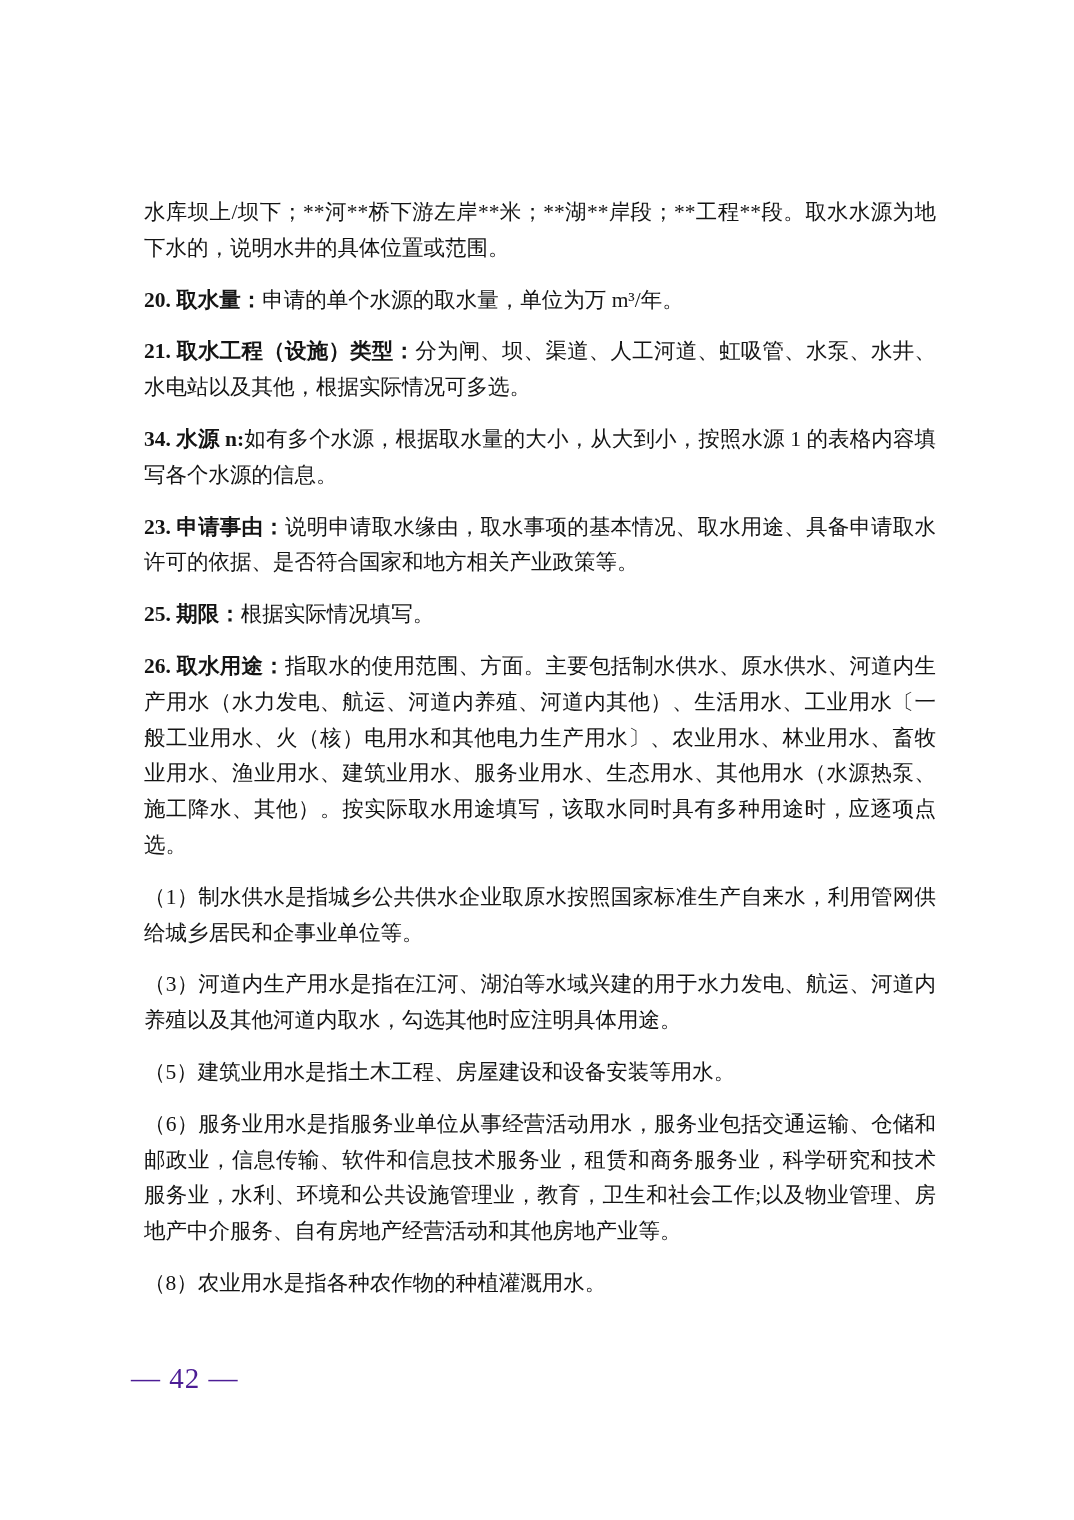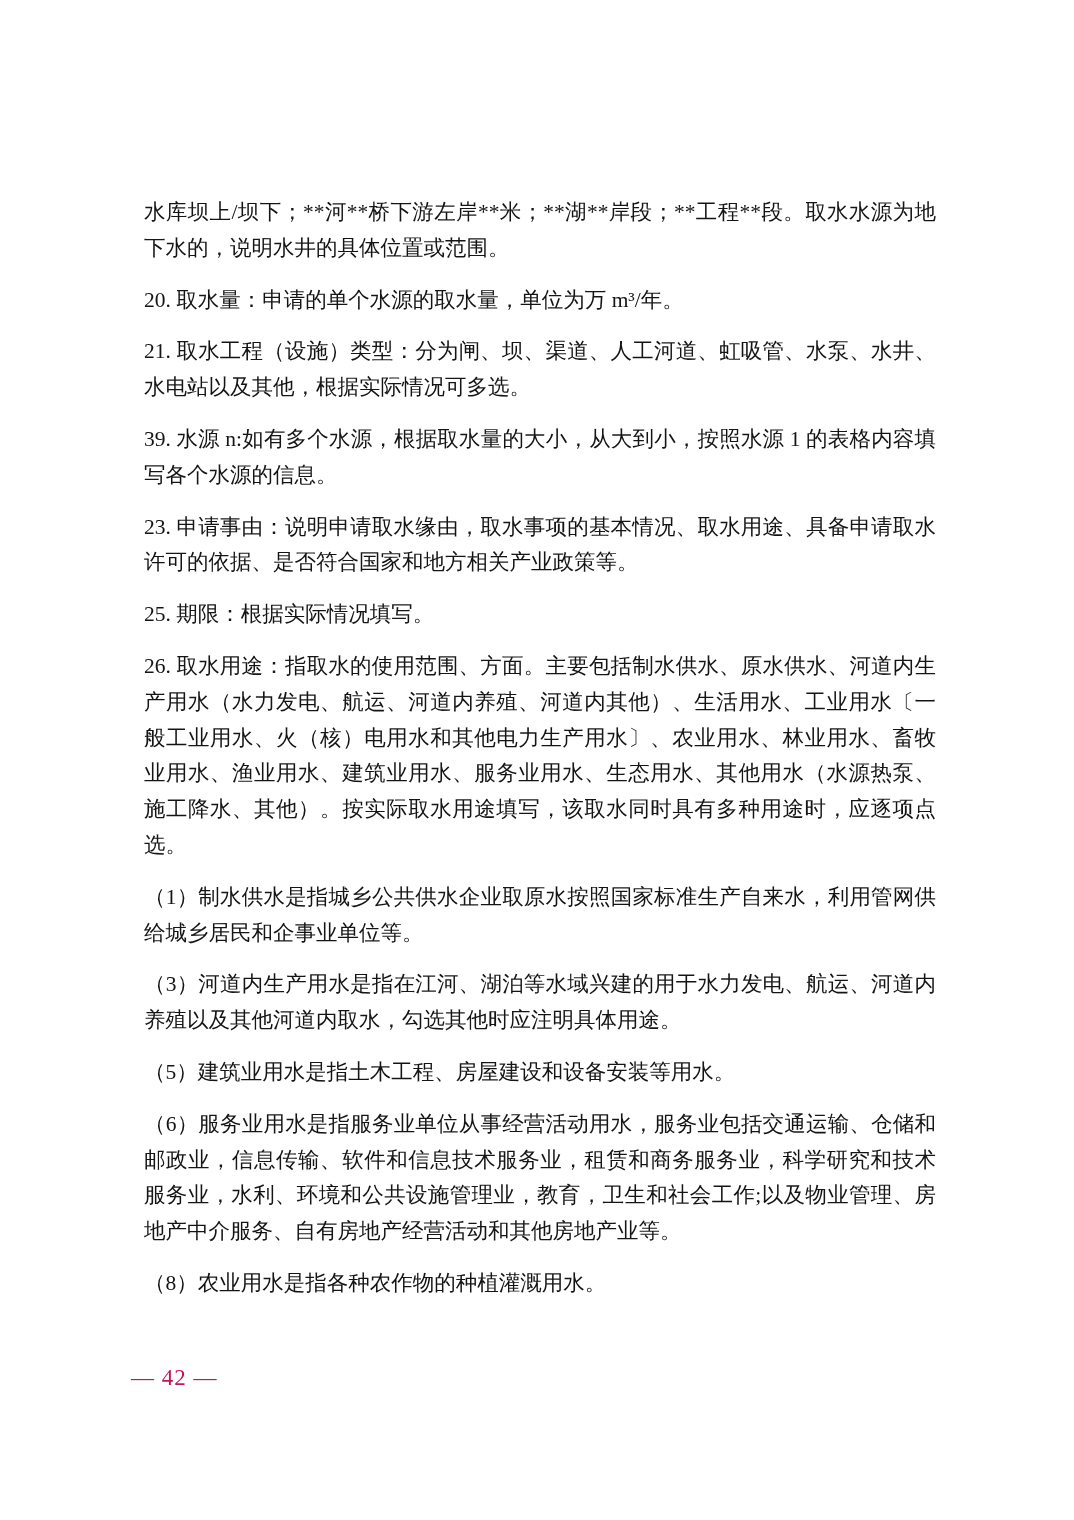--- a/index.html
+++ b/index.html
@@ -31,43 +31,43 @@
     font-size: 21.5px;
     line-height: 35.8px;
     text-align: justify;
     text-justify: inter-ideograph;
   }
   .para {
     margin: 16px;
     padding: 0;
   }
   .label {
-    font-weight: normal;
+    font-weight: bold;
   }
   .footer {
     position: absolute;
     left: 131px;
     top: 1360px;
-    font-size: 23px;
+    font-size: 29px;
     line-height: 36px;
-    color: #be185d;
+    color: #4c1d95;
     letter-spacing: 1px;
     text-align: right;
   }
 </style>
 </head>
 <body>
 
 <div class="page">
 
   <div class="body-text">
     <p class="para"><span class="label"></span><span>水库坝上/坝下；**河**桥下游左岸**米；**湖**岸段；**工程**段。取水水源为地下水的，说明水井的具体位置或范围。</span></p>
     <p class="para"><span class="label">20. 取水量：</span><span>申请的单个水源的取水量，单位为万 m³/年。</span></p>
     <p class="para"><span class="label">21. 取水工程（设施）类型：</span><span>分为闸、坝、渠道、人工河道、虹吸管、水泵、水井、水电站以及其他，根据实际情况可多选。</span></p>
-    <p class="para"><span class="label">39. 水源 n:</span><span>如有多个水源，根据取水量的大小，从大到小，按照水源 1 的表格内容填写各个水源的信息。</span></p>
+    <p class="para"><span class="label">34. 水源 n:</span><span>如有多个水源，根据取水量的大小，从大到小，按照水源 1 的表格内容填写各个水源的信息。</span></p>
     <p class="para"><span class="label">23. 申请事由：</span><span>说明申请取水缘由，取水事项的基本情况、取水用途、具备申请取水许可的依据、是否符合国家和地方相关产业政策等。</span></p>
     <p class="para"><span class="label">25. 期限：</span><span>根据实际情况填写。</span></p>
     <p class="para"><span class="label">26. 取水用途：</span><span>指取水的使用范围、方面。主要包括制水供水、原水供水、河道内生产用水（水力发电、航运、河道内养殖、河道内其他）、生活用水、工业用水〔一般工业用水、火（核）电用水和其他电力生产用水〕、农业用水、林业用水、畜牧业用水、渔业用水、建筑业用水、服务业用水、生态用水、其他用水（水源热泵、施工降水、其他）。按实际取水用途填写，该取水同时具有多种用途时，应逐项点选。</span></p>
     <p class="para"><span class="label"></span><span>（1）制水供水是指城乡公共供水企业取原水按照国家标准生产自来水，利用管网供给城乡居民和企事业单位等。</span></p>
     <p class="para"><span class="label"></span><span>（3）河道内生产用水是指在江河、湖泊等水域兴建的用于水力发电、航运、河道内养殖以及其他河道内取水，勾选其他时应注明具体用途。</span></p>
     <p class="para"><span class="label"></span><span>（5）建筑业用水是指土木工程、房屋建设和设备安装等用水。</span></p>
     <p class="para"><span class="label"></span><span>（6）服务业用水是指服务业单位从事经营活动用水，服务业包括交通运输、仓储和邮政业，信息传输、软件和信息技术服务业，租赁和商务服务业，科学研究和技术服务业，水利、环境和公共设施管理业，教育，卫生和社会工作;以及物业管理、房地产中介服务、自有房地产经营活动和其他房地产业等。</span></p>
     <p class="para"><span class="label"></span><span>（8）农业用水是指各种农作物的种植灌溉用水。</span></p>
   </div>
 

